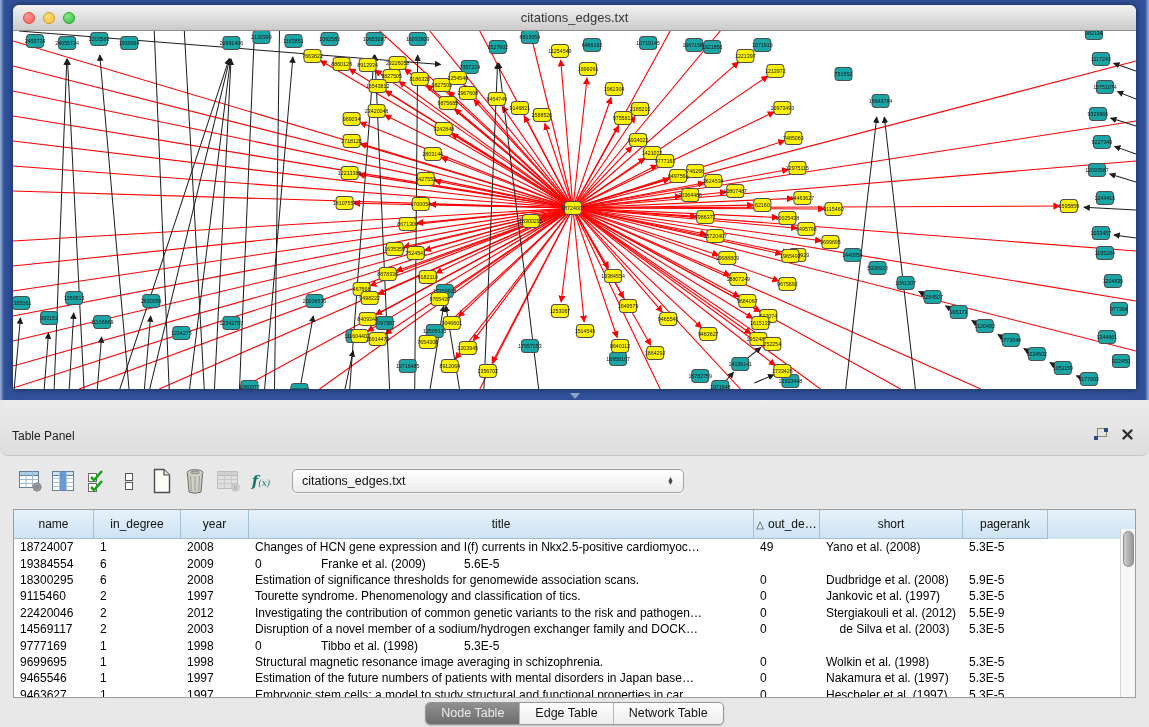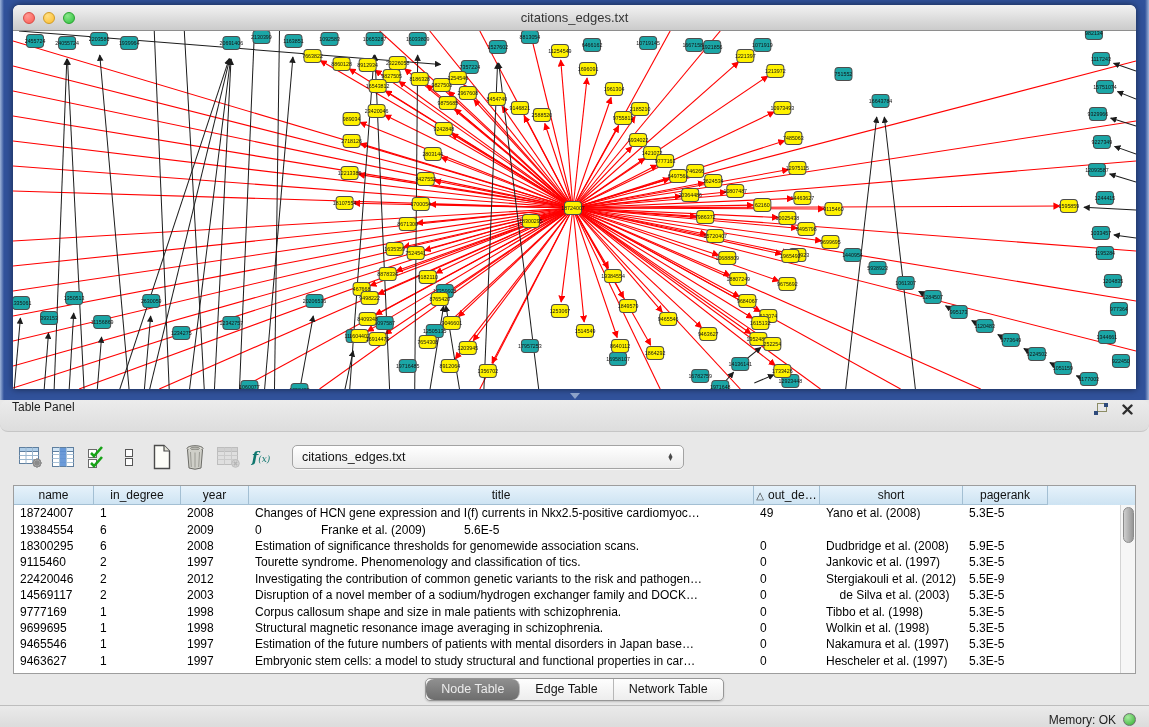--- a/index.html
+++ b/index.html
@@ -19,51 +19,51 @@
   .light.red{background:radial-gradient(circle at 35% 30%,#ff9a94,#fc5b53);border:1px solid #d94b44;}
   .light.yellow{background:radial-gradient(circle at 35% 30%,#ffe083,#fdbc2e);border:1px solid #d09c24;}
   .light.green{background:radial-gradient(circle at 35% 30%,#8be78b,#2cc13c);border:1px solid #28a32f;}
   .title-text{font-size:13px;color:#353535;}
   .graph-wrap{flex:1;position:relative;background:#fff;}
   svg.graph{position:absolute;inset:0;width:100%;height:100%;}
   .split-grip{position:absolute;left:50%;bottom:1px;width:0;height:0;margin-left:-5px;
     border-left:5px solid transparent;border-right:5px solid transparent;border-top:6px solid #8da3c9;}
   
   .panel-header{height:31px;background:linear-gradient(#ececec,#dddddd);display:flex;
-    align-items:flex-start;padding:0 12px;border-bottom:1px solid #c6c6c6;border-radius:8px;}
+    align-items:flex-end;padding:12px 12px;border-bottom:1px solid #c6c6c6;border-radius:8px;}
   .panel-title{font-size:12px;color:#1d1d1d;}
   .panel-header .spacer{flex:1;}
   .hdr-btn{width:20px;height:18px;display:flex;align-items:center;justify-content:center;margin-left:6px;}
   .toolbar{height:50px;display:flex;align-items:center;padding:0 16px;background:#e8e8e8;}
   .tb-btn{width:28px;height:30px;display:flex;align-items:center;justify-content:center;margin-right:5px;}
   .fx{font-family:"DejaVu Serif",serif;font-style:italic;font-weight:bold;font-size:15px;color:#0f766e;}
   .fx small{font-size:9px;font-weight:normal;}
   .combo{width:372px;height:22px;border:1px solid #a3a3a3;border-radius:5px;margin-left:12px;
     background:linear-gradient(#ffffff,#ebebeb);display:flex;align-items:center;padding:0 9px;
     font-size:12.5px;color:#111;box-shadow:0 1px 0 rgba(255,255,255,.7);}
   .combo .cval{flex:1;}
   .combo-arrows{display:flex;flex-direction:column;line-height:4.5px;font-size:7px;color:#4a4a4a;}
   .table-box{margin:3px 13px 0 13px;height:187px;background:#fff;border:1px solid #9d9d9d;
     position:relative;overflow:hidden;}
-  .thead{display:flex;height:19px;background:linear-gradient(#e6f2fb,#cde3f2);}
+  .thead{display:flex;height:29px;background:linear-gradient(#e6f2fb,#cde3f2);}
   .th{box-sizing:border-box;border-right:1px solid #a3bfd3;border-bottom:1px solid #a3bfd3;
     display:flex;align-items:center;justify-content:center;font-size:12px;color:#111;gap:4px;}
   .sort-tri{font-size:10px;color:#333;}
   .tbody .row{display:flex;height:16.4px;align-items:center;font-size:12px;color:#000;}
   .cell{box-sizing:border-box;padding-left:6px;white-space:nowrap;overflow:hidden;flex:0 0 auto;}
   .vscroll{position:absolute;top:19px;right:0;bottom:0;width:14px;background:#f6f6f6;
     border-left:1px solid #d4d4d4;}
   .vthumb{position:absolute;top:2px;left:2px;width:9px;height:34px;border-radius:6px;
     background:linear-gradient(90deg,#cfcfcf,#969696);border:1px solid #8b8b8b;}
   .tabs-strip{height:31px;display:flex;justify-content:center;align-items:center;background:#e8e8e8;}
   .seg{display:flex;border:1px solid #979797;border-radius:5px;overflow:hidden;
     background:linear-gradient(#fefefe,#ededed);box-shadow:0 1px 2px rgba(0,0,0,.18);}
   .seg-item{padding:3px 15px 4px;font-size:12.5px;color:#141414;border-right:1px solid #b7b7b7;}
   .seg-item:last-child{border-right:none;}
-  .seg-item.selected{background:linear-gradient(#909090,#6d6d6d);color:#ececec;border-radius:8px;}
+  .seg-item.selected{background:linear-gradient(#909090,#6d6d6d);color:#ececec;}
   .statusbar{height:27px;border-top:1px solid #bdbdbd;background:linear-gradient(#eaeaea,#d8d8d8);
     display:flex;align-items:center;justify-content:flex-end;padding:0 13px;gap:7px;font-size:12px;color:#222;}
   .memory-dot{width:13px;height:13px;border-radius:50%;border:1px solid #6f6f6f;box-sizing:border-box;
     background:radial-gradient(circle at 35% 30%,#a8eba0,#2fae2f);}
 </style>
 </head>
 <body>
 
 <div class="desktop">
   <div class="net-window">
@@ -722,21 +722,20 @@
         <div class="cell" style="width: 68px;">2003</div>
         <div class="cell" style="width: 505px;">Disruption of a novel member of a sodium/hydrogen exchanger family and DOCK…</div>
         <div class="cell" style="width: 66px;">0</div>
         <div class="cell" style="width: 143px; text-align: center;">de Silva et al. (2003)</div>
         <div class="cell" style="width: 85px;">5.3E-5</div>
       </div>
       <div class="row">
         <div class="cell" style="width: 80px;">9777169</div>
         <div class="cell" style="width: 87px;">1</div>
         <div class="cell" style="width: 68px;">1998</div>
-        <div class="cell" style="width: 505px;">Corpus callosum shape and size in male patients with schizophrenia.</div>
         <div class="cell" style="width: 66px;">0</div>
         <div class="cell" style="width: 143px;">Tibbo et al. (1998)</div>
         <div class="cell" style="width: 85px;">5.3E-5</div>
       </div>
       <div class="row">
         <div class="cell" style="width: 80px;">9699695</div>
         <div class="cell" style="width: 87px;">1</div>
         <div class="cell" style="width: 68px;">1998</div>
         <div class="cell" style="width: 505px;">Structural magnetic resonance image averaging in schizophrenia.</div>
         <div class="cell" style="width: 66px;">0</div>

